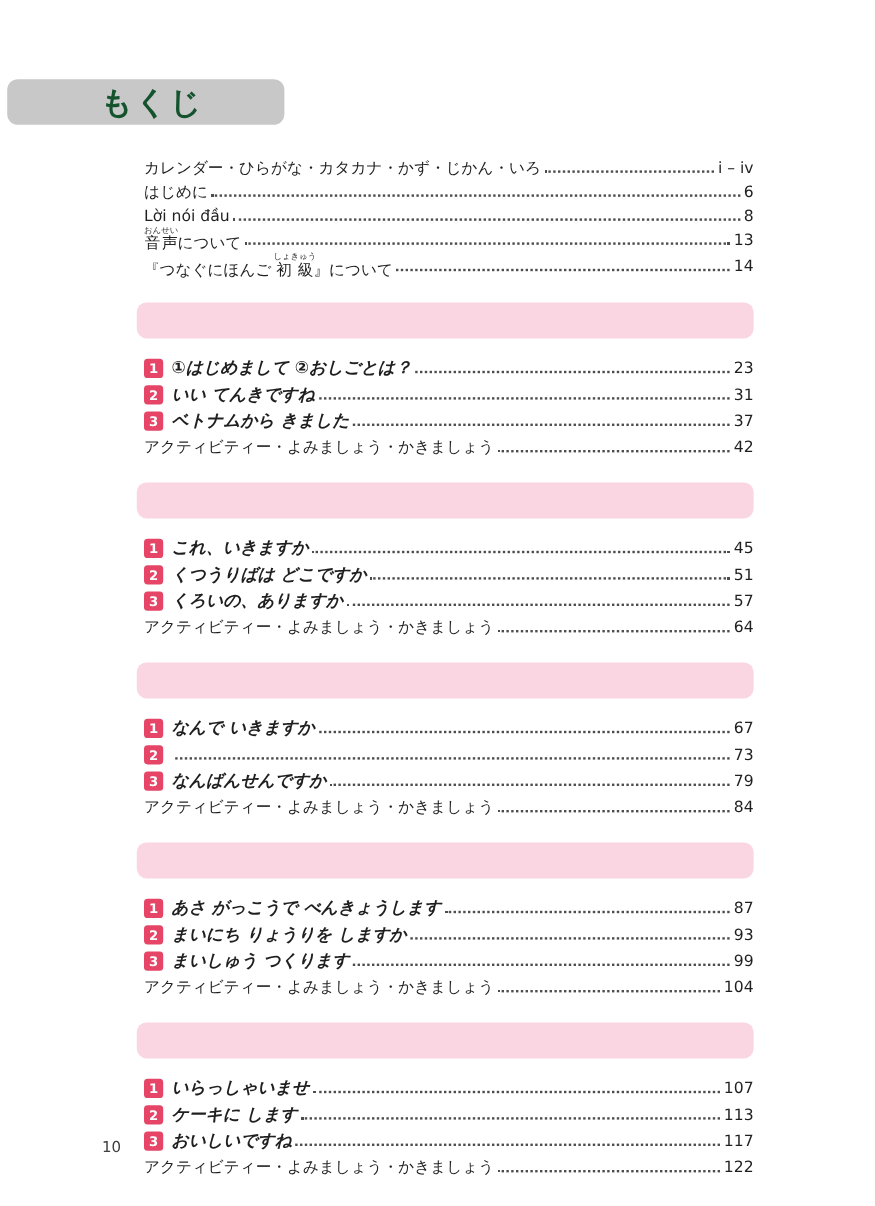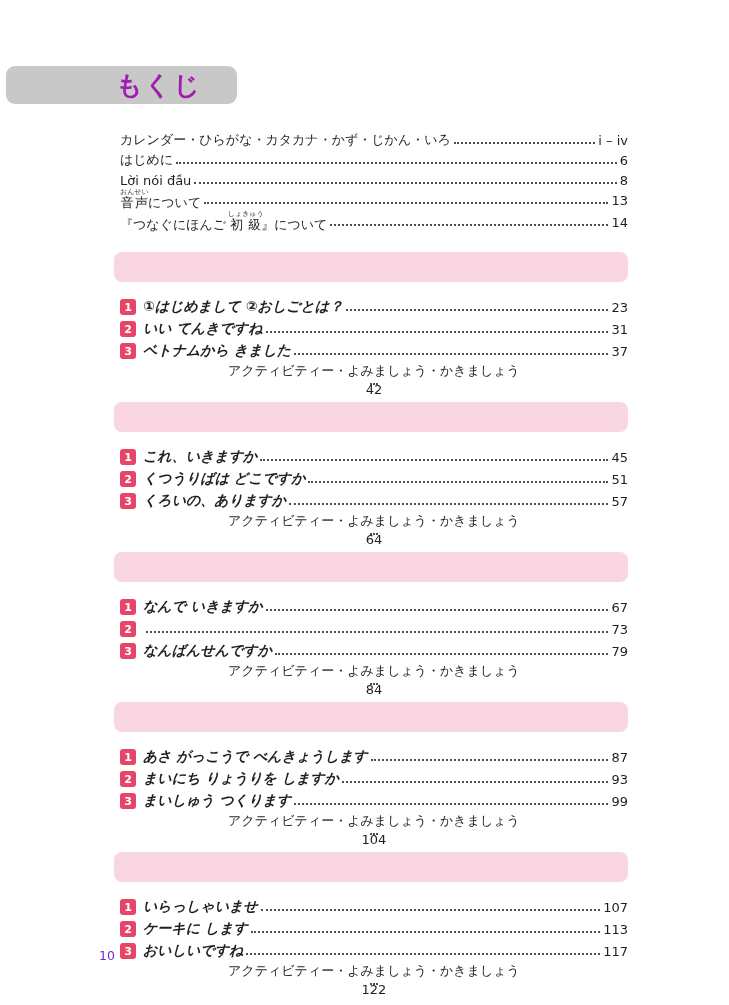--- a/index.html
+++ b/index.html
@@ -9,21 +9,21 @@
     color:#1f1f1f;
   }
   .page { position:relative; width:729px; height:1005px; overflow:hidden; background:#fff; }
 
   .title-box {
     position:absolute; left:6px; top:66px; width:231px; height:38px;
     background:#c8c8c8; border-radius:9px;
     display:flex; align-items:center;
   }
   .title-box .title {
-    margin-left:110px; font-size:26px; font-weight:bold; color:#a21caf;
+    margin-left:78px; font-size:26px; font-weight:bold; color:#14532d;
     letter-spacing:2px; white-space:nowrap;
   }
 
   .content { position:absolute; left:120px; top:130px; width:508px; }
 
   .row { display:flex; align-items:center; }
   .row .label { white-space:nowrap; }
   .leader {
     flex:1 1 auto; min-width:8px; margin:0 3px;
     border-bottom:2px dotted #4d4d4d; transform:translateY(3px);
@@ -40,25 +40,25 @@
   }
 
   .item { height:22px; font-size:14px; }
   .item .label { font-weight:bold;font-style:italic; }
   .numsq {
     flex:0 0 auto; width:16px; height:16px; margin-right:7px;
     background:#e64568; color:#fff; border-radius:3px;
     font-size:11px; font-weight:bold;
     display:flex; align-items:center; justify-content:center;
   }
-  .activity { height:22px; font-size:13px;flex-direction:column; }
+  .activity { height:22px; font-size:13px; }
 
   ruby rt { font-size:7px; letter-spacing:0; color:#333; }
 
-  .folio { position:absolute; left:99px; top:948px; font-size:12.5px; color:#6d28d9;text-align:center; }
+  .folio { position:absolute; left:85px; top:948px; font-size:12.5px; color:#404040;text-align:center; }
 </style>
 </head>
 <body>
 
 <div class="page">
 
   <div class="title-box">
     <span class="title">もくじ</span>
   </div>
 

